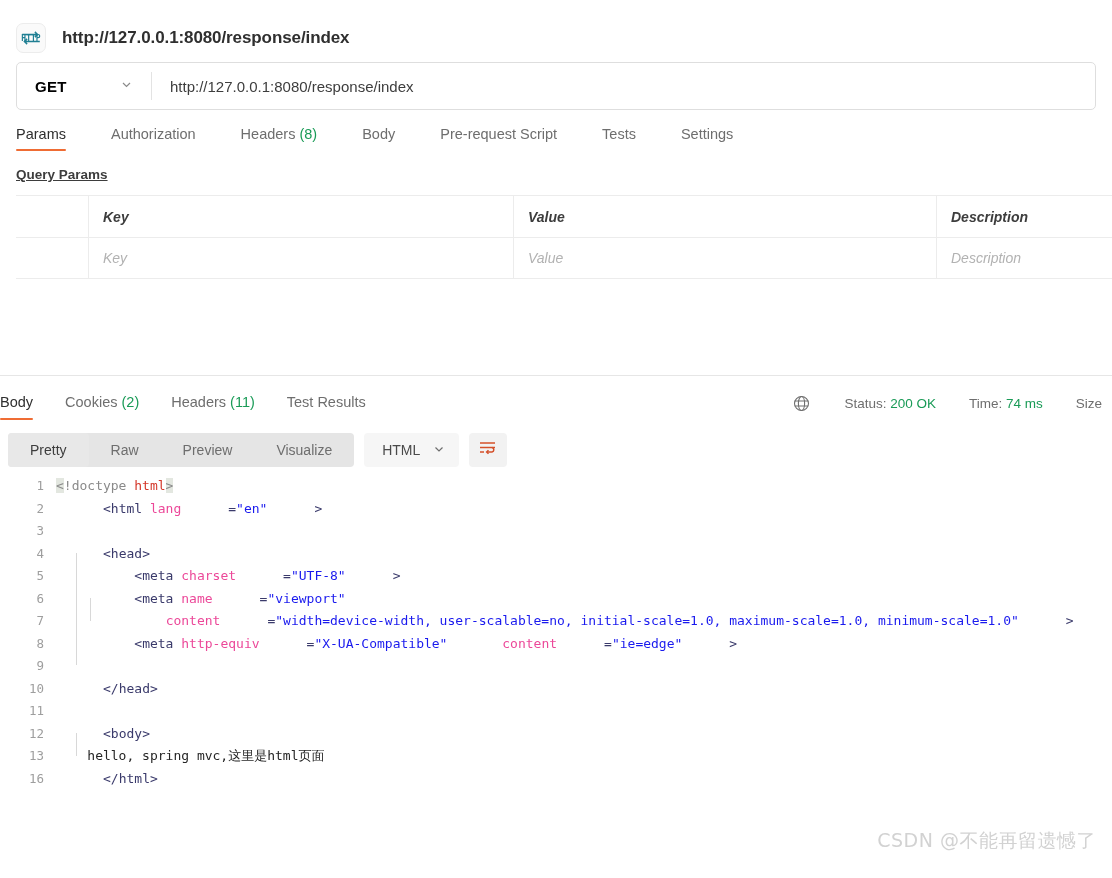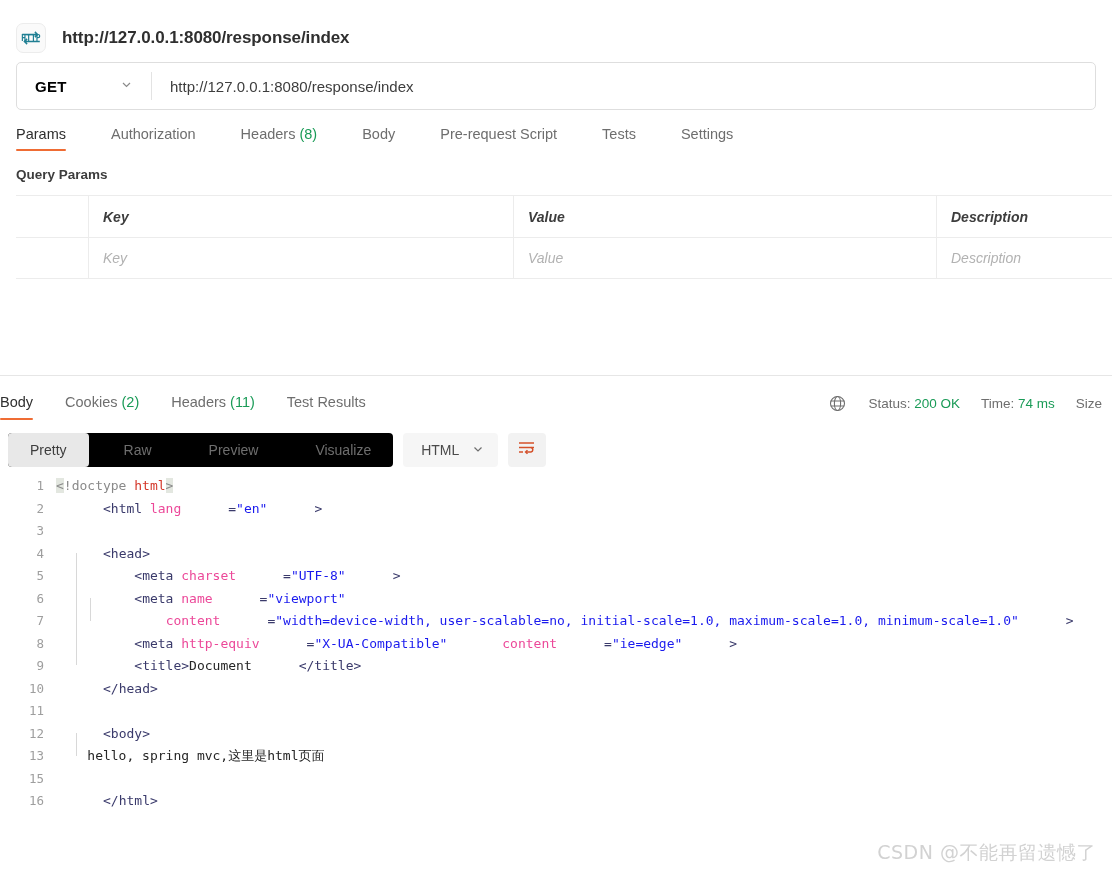--- a/index.html
+++ b/index.html
@@ -93,20 +93,21 @@
     left: 0; right: 17px; bottom: 0;
     height: 2.5px; background: #ef6c34; border-radius: 2px;
   }
   .req-tab .cnt { color: #1a9b57; }
 
   .query-params-label {
     padding: 16px 16px 0 16px;
     font-size: 13.5px;
     font-weight: bold;
     color: #3d3d3d;
+    text-decoration: underline;
   }
 
   
   .params-table {
     margin-top: 13px;
     border-top: 1px solid #ececec;
     border-bottom: 1px solid #ececec;
     width: 100%;
   }
   .ptr { display: flex; height: 41px; align-items: stretch; font-style: italic; }
@@ -150,38 +151,38 @@
   .resp-tab:first-child { padding-left: 0; }
   .resp-tab.active { color: #2f2f2f; }
   .resp-tab.active::after {
     content: ""; position: absolute; left: 0; right: 16px; bottom: 0;
     height: 2.5px; background: #ef6c34; border-radius: 2px;
   }
   .resp-tab .cnt { color: #1a9b57; }
 
   .resp-status {
     margin-left: auto;
-    display: flex; align-items: center; gap: 0;
+    display: flex; align-items: center; gap: 12px;
     padding-bottom: 8px;
     white-space: nowrap;
   }
   .globe-icon { margin-right: 22px; color: #6e6e6e; display:flex; }
   .stat-item { font-size: 13.5px; color: #6e6e6e; margin-right: 21px; }
   .stat-item .v { color: #1a9b57; font-weight: normal; }
   .stat-item.size { margin-right: 10px; }
 
   
   .body-toolbar {
     display: flex; align-items: center;
     padding: 9px 0 0 8px;
     gap: 10px;
   }
   .seg {
-    display: flex; background: #000000; border-radius: 4px;
-    height: 34px; align-items: stretch; gap: 13px;
+    display: flex; background: #e5e5e5; border-radius: 4px;
+    height: 34px; align-items: stretch;
   }
   .seg-btn {
     display: flex; align-items: center; justify-content: center;
     padding: 0 22px;
     font-size: 14px; color: #6e6e6e; cursor: pointer;
     border-radius: 4px;
   }
   .seg-btn.active { background: #e8e8e8; color: #3d3d3d; }
   .lang-box {
     display: flex; align-items: center; gap: 13px;
@@ -220,21 +221,21 @@
   .redv { color: #d4372a; }
   .hl { background: #e3e7e0; }
   .guide {
     position: absolute;
     width: 1px; background: #d8d8d8;
     left: 76px;
   }
 
   .watermark {
     position: absolute;
-    right: 16px; bottom: 12px;
+    right: 16px; bottom: 24px;
     font-size: 19px;
     color: #d2d2d2;
     letter-spacing: 0.5px;
     font-family: "DejaVu Sans", sans-serif;
   }
 </style>
 </head>
 <body>
 
 <div class="title-row">
@@ -409,41 +410,36 @@
   <div class="code-line">
     <span class="ln">7</span>
     <span class="ltext"><span class="tag">        </span><span class="attr">content</span><span class="tag">=</span><span class="str">"width=device-width, user-scalable=no, initial-scale=1.0, maximum-scale=1.0, minimum-scale=1.0"</span><span class="tag">&gt;</span></span>
   </div>
   <div class="code-line">
     <span class="ln">8</span>
     <span class="ltext"><span class="tag">    &lt;meta </span><span class="attr">http-equiv</span><span class="tag">=</span><span class="str">"X-UA-Compatible"</span><span class="tag"> </span><span class="attr">content</span><span class="tag">=</span><span class="str">"ie=edge"</span><span class="tag">&gt;</span></span>
   </div>
   <div class="code-line">
     <span class="ln">9</span>
-    <span class="ltext"><span class="tag">    &lt;title&gt;</span><span class="txt">Document</span><span class="tag">&lt;/title&gt;</span></span>
   </div>
   <div class="code-line">
     <span class="ln">10</span>
     <span class="ltext"><span class="tag">&lt;/head&gt;</span></span>
   </div>
   <div class="code-line">
     <span class="ln">11</span>
     <span class="ltext"></span>
   </div>
   <div class="code-line">
     <span class="ln">12</span>
     <span class="ltext"><span class="tag">&lt;body&gt;</span></span>
   </div>
   <div class="code-line">
     <span class="ln">13</span>
     <span class="ltext"><span class="txt">    hello, spring mvc,这里是html页面</span></span>
   </div>
   <div class="code-line">
-    <span class="ln">15</span>
-    <span class="ltext"></span>
-  </div>
-  <div class="code-line">
     <span class="ln">16</span>
     <span class="ltext"><span class="tag">&lt;/html&gt;</span></span>
   </div>
 </div>
 
 <div class="watermark">CSDN @不能再留遗憾了</div>
 
 </body></html>

